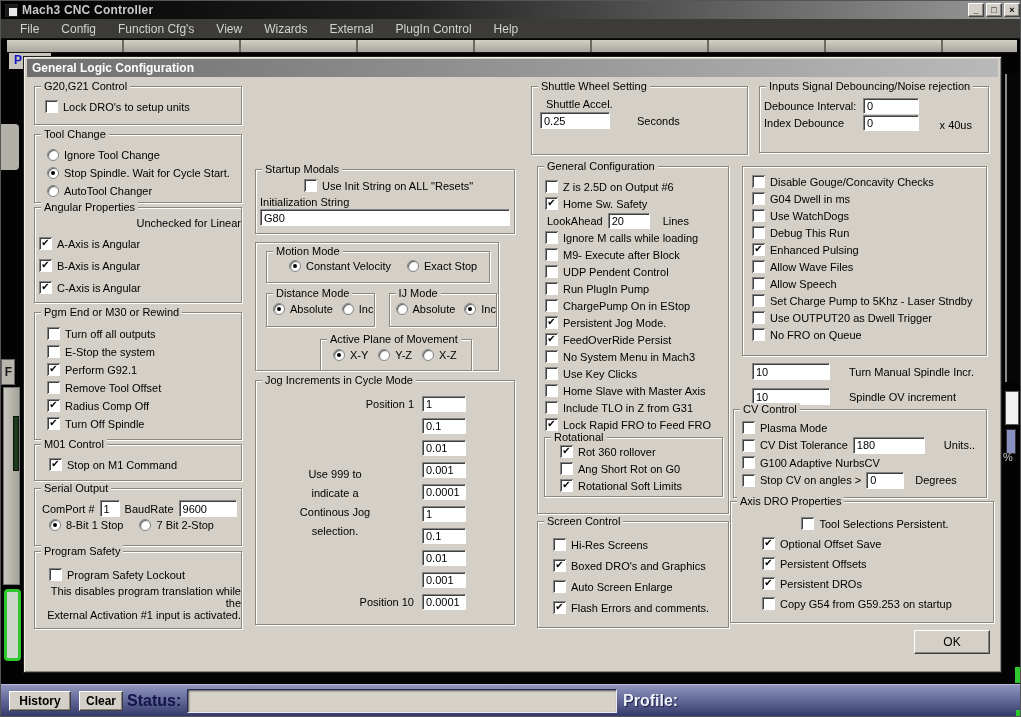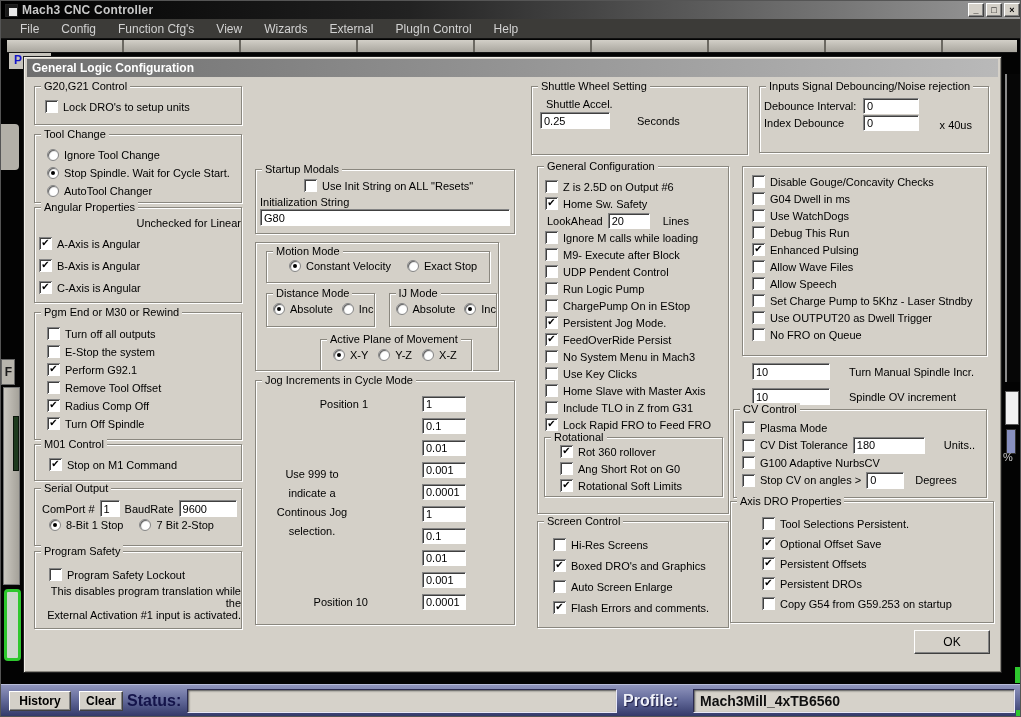--- a/index.html
+++ b/index.html
@@ -62,21 +62,21 @@
   .rb.on::after { content:""; position:absolute; left:3px; top:3px; width:4px; height:4px; border-radius:50%; background:#000; }
   .inp { background:#fff; border:1px solid; border-color:#848484 #fff #fff #848484;
     box-shadow:inset 1px 1px 0 #404040; height:17px; font:11px "Liberation Sans","DejaVu Sans",sans-serif; padding:0 3px; color:#000; }
   .btn { background:#d4d0c8; border:1px solid; border-color:#fff #404040 #404040 #fff;
     box-shadow:inset -1px -1px 0 #848484; font:11px "Liberation Sans","DejaVu Sans",sans-serif; color:#000; }
   .inline { display:flex; align-items:center; gap:16px; margin:3px 10px; }
   .inline .inlrow { display:inline-flex; align-items:center; gap:5px; }
   .note { text-align:right; font-size:11px; }
 
   
-  #jogbody { display:flex; padding:6px 12px 0 0; height:220px;gap:46px; }
+  #jogbody { display:flex; padding:6px 12px 0 0; height:220px; }
   #jogleft { flex:1; display:flex; flex-direction:column; justify-content:space-between; align-items:flex-end; padding:2px 8px 2px 0; }
   #jognote { align-self:center; text-align:center; line-height:19px; }
   #joginputs { display:flex; flex-direction:column; gap:6px; }
   .joginp { width:44px; height:16px; }
 
   
   #statusbar { position:absolute; left:0; top:683px; width:1021px; height:34px;
     background:linear-gradient(#9095bd 0%,#636a9a 45%,#2e3464 100%); border-top:1px solid #b8bcd8; }
   .sbtn { position:absolute; top:6px; height:20px; font-weight:bold; font-size:12px; }
   #statuslabel { position:absolute; left:126px; top:7px; color:#14144a; font-weight:bold; font-size:16px; }
@@ -385,21 +385,21 @@
           <div class="row">
             <span class="cb"></span>
             <span class="lbl">M9- Execute after Block</span>
           </div>
           <div class="row">
             <span class="cb"></span>
             <span class="lbl">UDP Pendent Control</span>
           </div>
           <div class="row">
             <span class="cb"></span>
-            <span class="lbl">Run Logic Pump</span>
+            <span class="lbl">Run PlugIn Pump</span>
           </div>
           <div class="row">
             <span class="cb"></span>
             <span class="lbl">ChargePump On in EStop</span>
           </div>
           <div class="row">
             <span class="cb">✔</span>
             <span class="lbl">Persistent Jog Mode.</span>
           </div>
           <div class="row">
@@ -555,21 +555,21 @@
         <span class="cb"></span>
         <span class="lbl">Stop CV on angles &gt;</span>
         <input class="inp" style="width: 38px; height: 17px;" value="0">
         <span class="lbl" style="margin-left:6px">Degrees</span>
       </div>
     </div>
 
     <div class="grp" style="left:706px;top:444px;width:264px;height:122px">
       <span class="legend">Axis DRO Properties</span>
       <div class="gap4" style="margin-left:26px;margin-top:4px">
-          <div class="row" style="margin: 5px;">
+          <div class="row" style="margin: 5px; justify-content: center;">
             <span class="cb"></span>
             <span class="lbl">Tool Selections Persistent.</span>
           </div>
           <div class="row" style="margin: 5px;">
             <span class="cb">✔</span>
             <span class="lbl">Optional Offset Save</span>
           </div>
           <div class="row" style="margin: 5px;">
             <span class="cb">✔</span>
             <span class="lbl">Persistent Offsets</span>
@@ -587,17 +587,16 @@
 
     <button class="btn" style="position:absolute;left:890px;top:573px;width:76px;height:24px;font-size:12px">OK</button>
   </div>
 
   <div id="statusbar">
     <button class="btn sbtn" style="left:8px;width:62px">History</button>
     <button class="btn sbtn" style="left:78px;width:44px">Clear</button>
     <span id="statuslabel">Status:</span>
     <div class="sfield" style="left:186px;width:430px"></div>
     <span id="profilelabel">Profile:</span>
-    <div class="sfield" id="profilefield" style="left:692px;width:322px">Mach3Mill_4xTB6560</div>
     <div id="greencorner"></div>
   </div>
 
 </div>
 
 </body></html>

